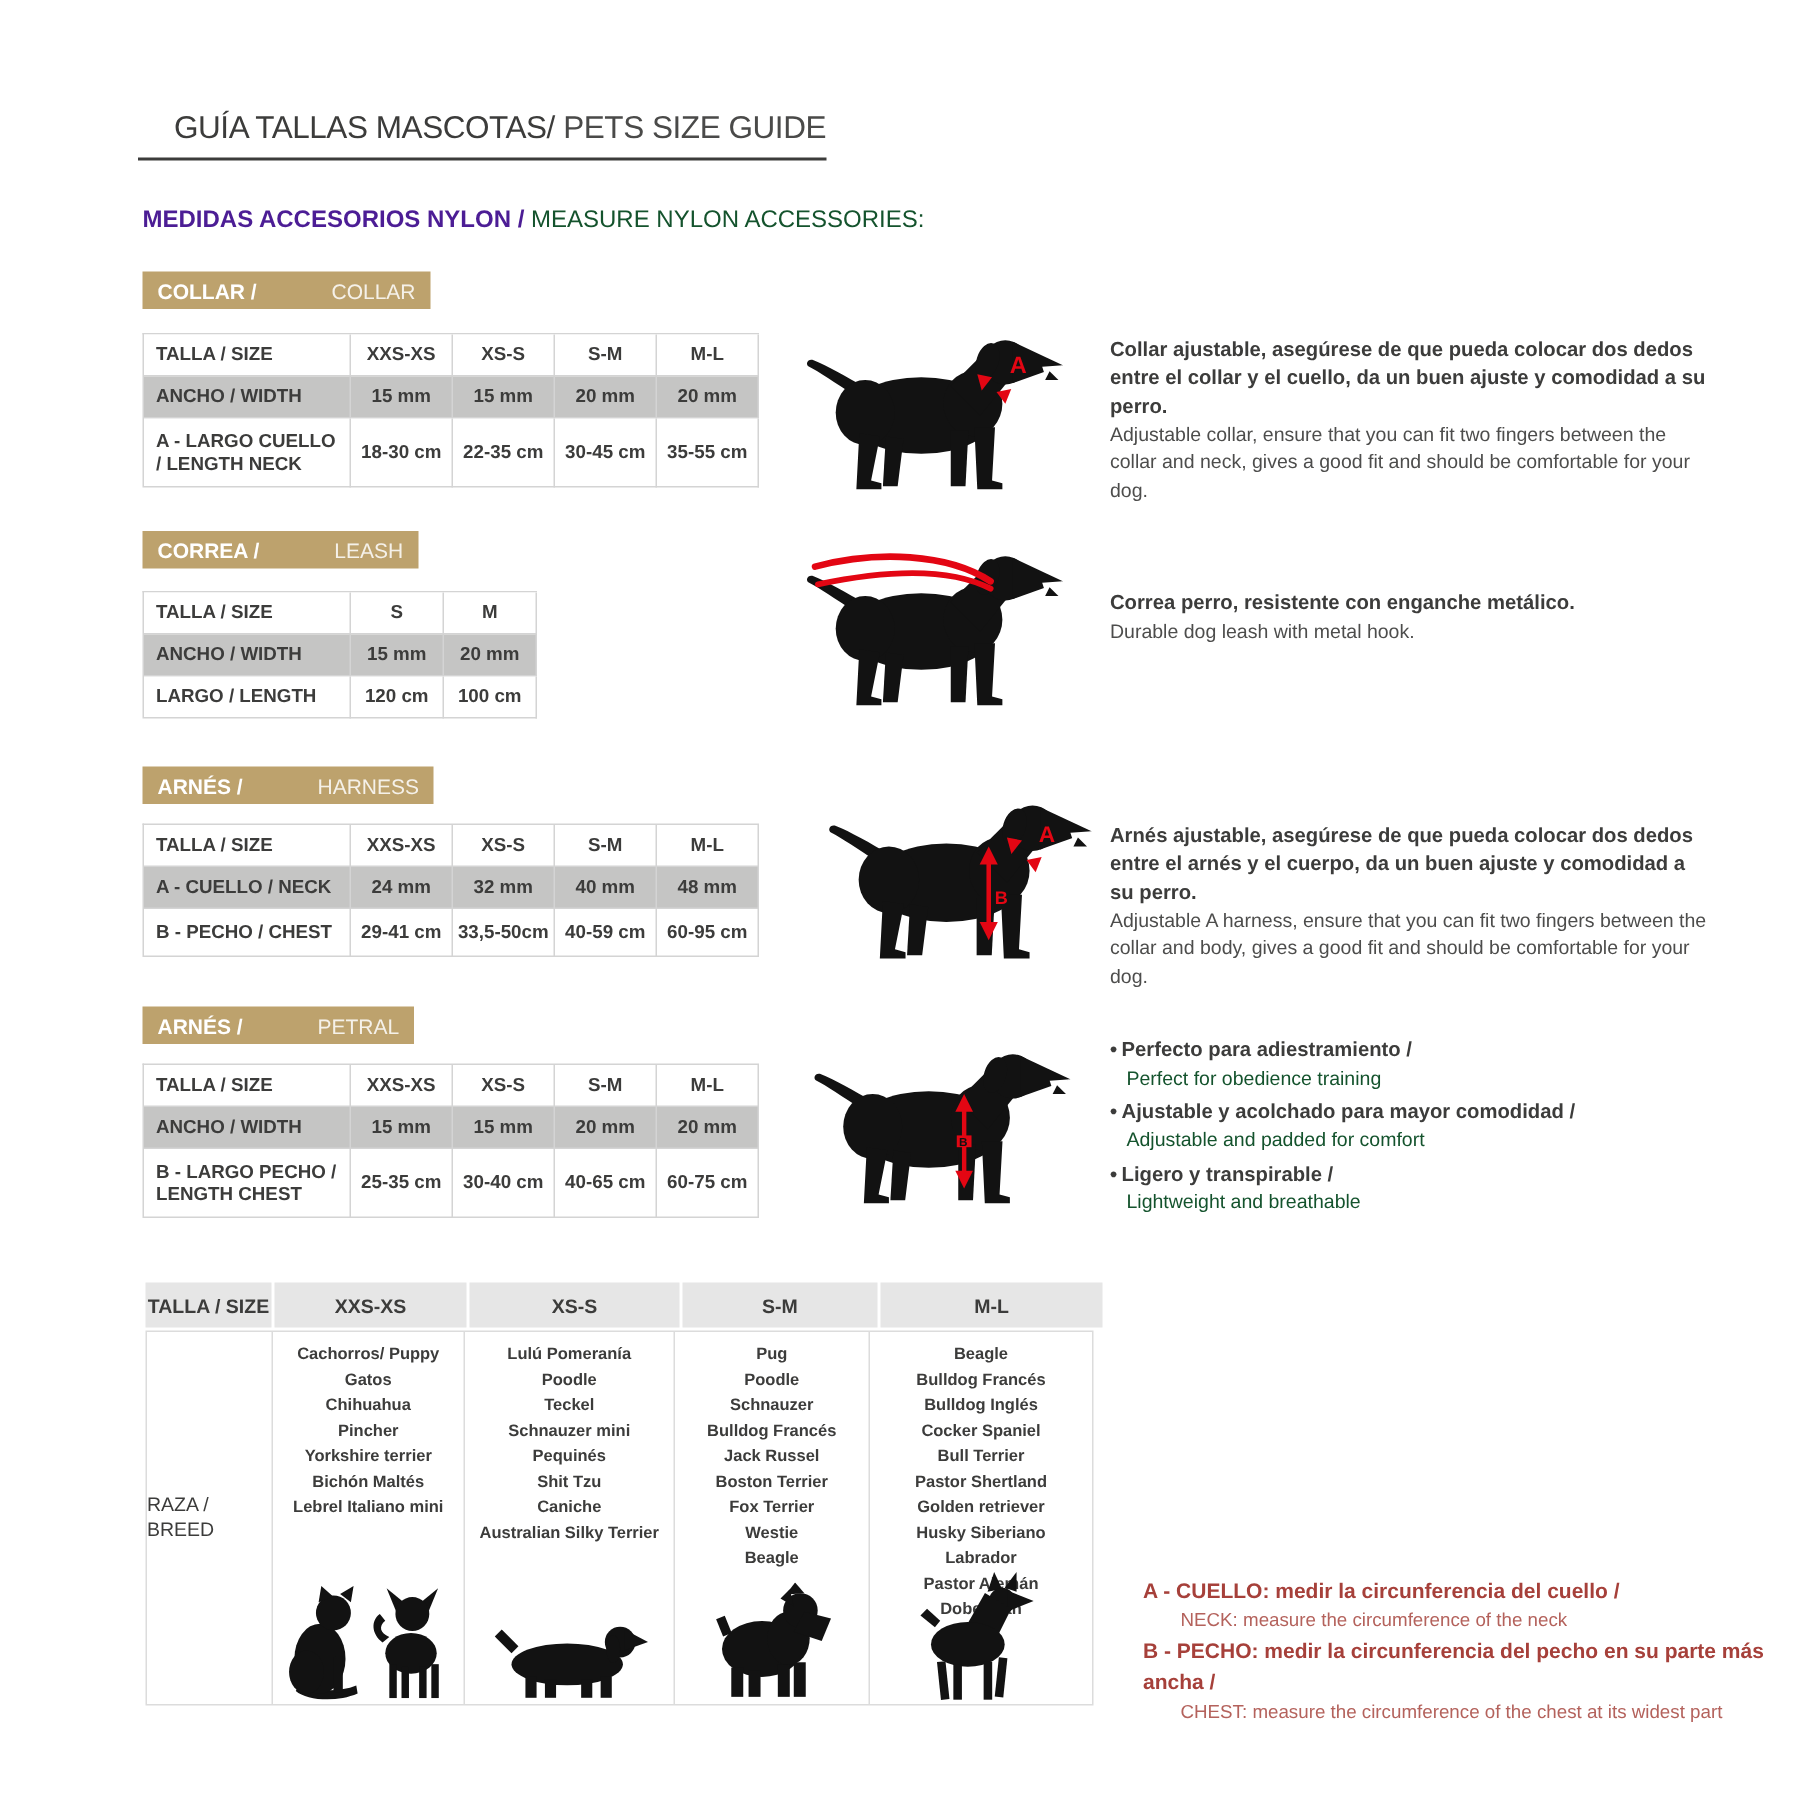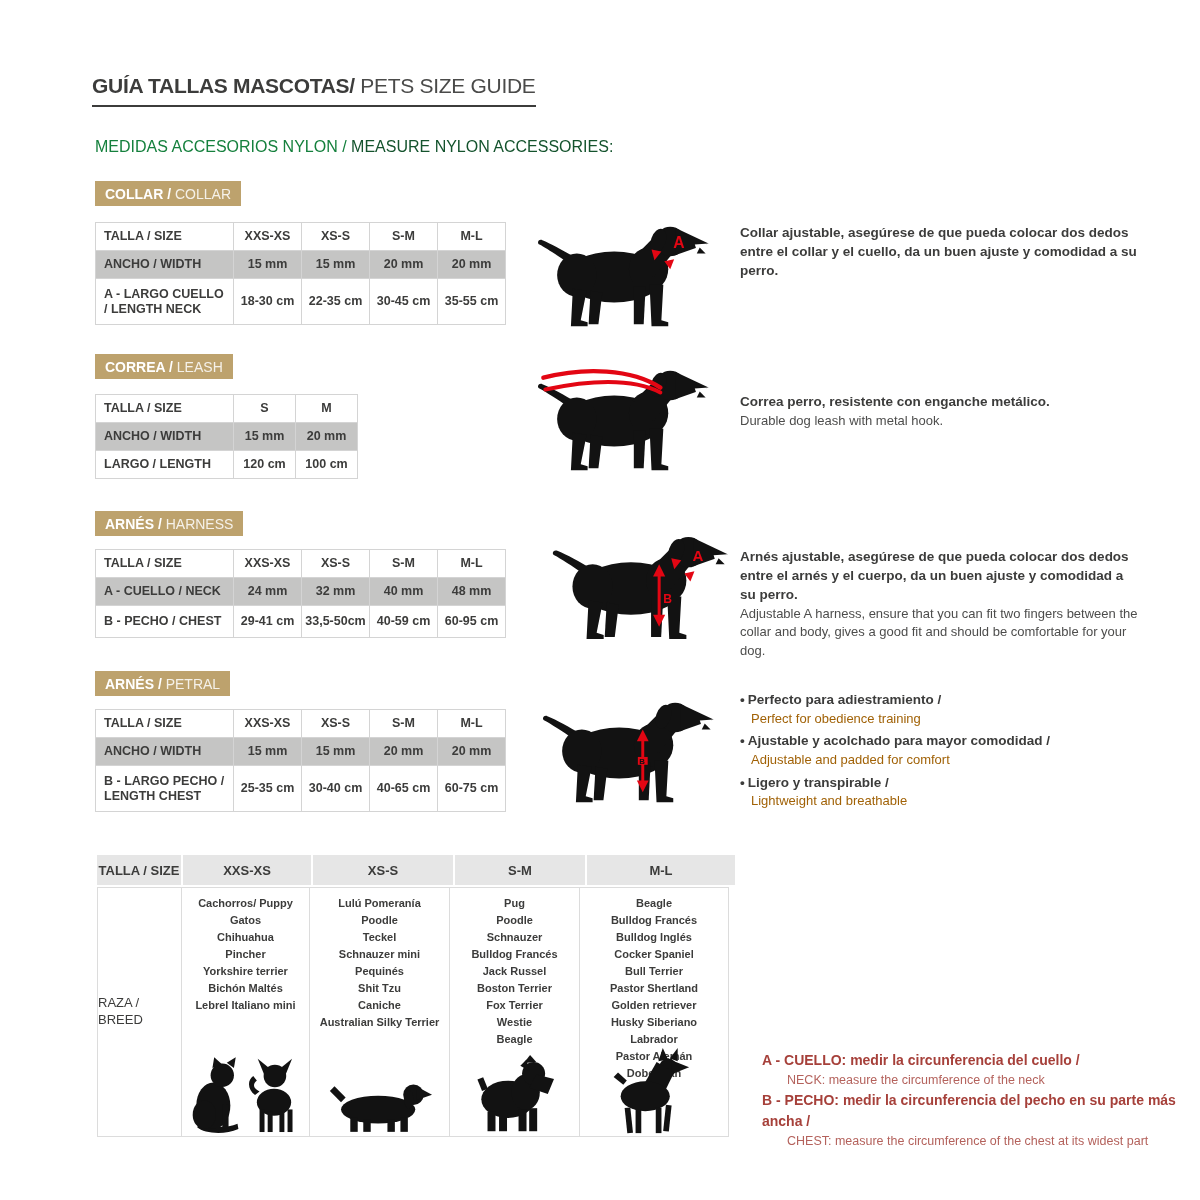--- a/index.html
+++ b/index.html
@@ -1,46 +1,46 @@
 <!DOCTYPE html>
 <html><head>
 <meta charset="utf-8">
 <style>
   html,body{margin:0;padding:0;background:#fff;}
   .page{position:relative;width:1200px;height:1200px;background:#fff;overflow:hidden;
         font-family:"Liberation Sans",sans-serif;color:#3c3c3b;}
   
   .title{position:absolute;left:92px;top:74px;font-size:21px;letter-spacing:-0.3px;
          border-bottom:2px solid #3c3c3b;padding-bottom:7px;white-space:nowrap;}
-  .title .b{font-weight:bold;}
+  .title .b{font-weight:normal;margin-left:24px;}
   .title .l{font-weight:normal;color:#4a4a49;}
   .subtitle{position:absolute;left:95px;top:138px;font-size:16px;white-space:nowrap;}
-  .subtitle .b{font-weight:normal;color:#15803d;}
+  .subtitle .b{font-weight:bold;color:#4c1d95;}
   .subtitle .l{font-weight:normal;color:#14532d;}
   
   .badge{position:absolute;background:#bda26d;color:#fff;font-size:14px;
          padding:5px 10px 4px 10px;white-space:nowrap;}
   .badge .b{font-weight:bold;}
-  .badge .l{font-weight:normal;opacity:.85;}
+  .badge .l{font-weight:normal;opacity:.85;padding-left:46px;}
   
   .stable{position:absolute;display:grid;border-top:1px solid #d4d4d4;border-left:1px solid #d4d4d4;
           font-size:12.5px;font-weight:bold;}
   .stable .c{border-right:1px solid #d4d4d4;border-bottom:1px solid #d4d4d4;
              display:flex;align-items:center;justify-content:center;text-align:center;
              background:#fff;line-height:1.15;}
   .stable .lab{justify-content:flex-start;text-align:left;padding:2px 4px 2px 8px;}
   .stable .sh{background:#c5c5c4;}
   
   .desc{position:absolute;width:402px;}
   .desc .es{font-weight:bold;font-size:13.5px;line-height:1.4;color:#3c3c3b;}
   .desc .en{font-weight:normal;font-size:13px;line-height:1.42;color:#4d4d4c;}
   .bullets{position:absolute;width:402px;}
   .bullets .row{margin-bottom:3px;}
   .bullets .es{font-weight:bold;font-size:13.5px;line-height:1.45;color:#3c3c3b;}
-  .bullets .en{font-weight:normal;font-size:13px;line-height:1.45;color:#a16207;padding-left:11px;}
+  .bullets .en{font-weight:normal;font-size:13px;line-height:1.45;color:#14532d;padding-left:11px;}
   .bullets .dot{margin-right:3px;}
   
   .fig{position:absolute;}
   
   .btable-head{position:absolute;left:97px;top:855px;display:grid;
                grid-template-columns:84px 128px 140px 130px 148px;column-gap:2px;}
   .btable-head .hc{background:#e6e6e6;height:30px;display:flex;align-items:center;justify-content:center;
                    font-size:13px;font-weight:bold;}
   .btable-body{position:absolute;left:97px;top:887px;display:grid;
                grid-template-columns:84px 128px 140px 130px 148px;
@@ -116,20 +116,21 @@
       <use href="#dog-shape"></use>
       <g fill="#e30613">
         <text x="140" y="31" font-size="16" font-weight="bold">A</text>
         <polygon points="118,32 128,34 121,43"></polygon>
         <polygon points="131,44 141,42 137,52"></polygon>
       </g>
     </svg>
   </div>
   <div class="desc" style="left:740px;top:224px;">
     <div class="es">Collar ajustable, asegúrese de que pueda colocar dos dedos entre el collar y el cuello, da un buen ajuste y comodidad a su perro.</div>
+    <div class="en">Adjustable collar, ensure that you can fit two fingers between the collar and neck, gives a good fit and should be comfortable for your dog.</div>
   </div>
 
   <div class="badge" style="left:95px;top:354px;">
     <span class="b">CORREA /</span><span class="l"> LEASH</span>
   </div>
   <div class="stable" style="left:95px;top:394px;grid-template-columns:138px 62px 62px;grid-template-rows:28px 28px 28px;">
     <div class="c lab">TALLA / SIZE</div>
     <div class="c">S</div>
     <div class="c">M</div>
     <div class="c lab sh">ANCHO / WIDTH</div>

